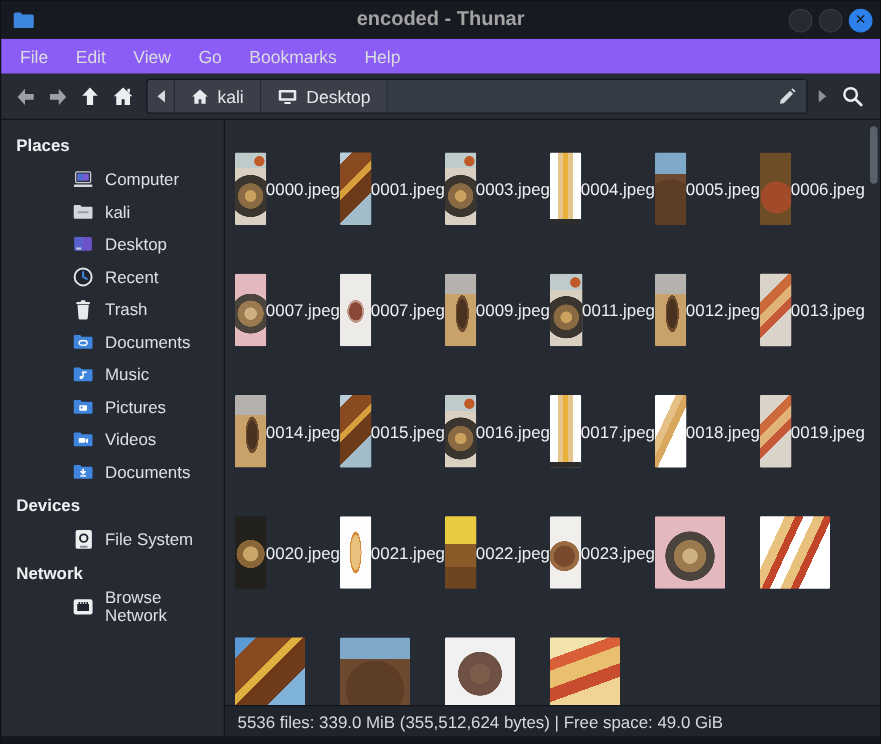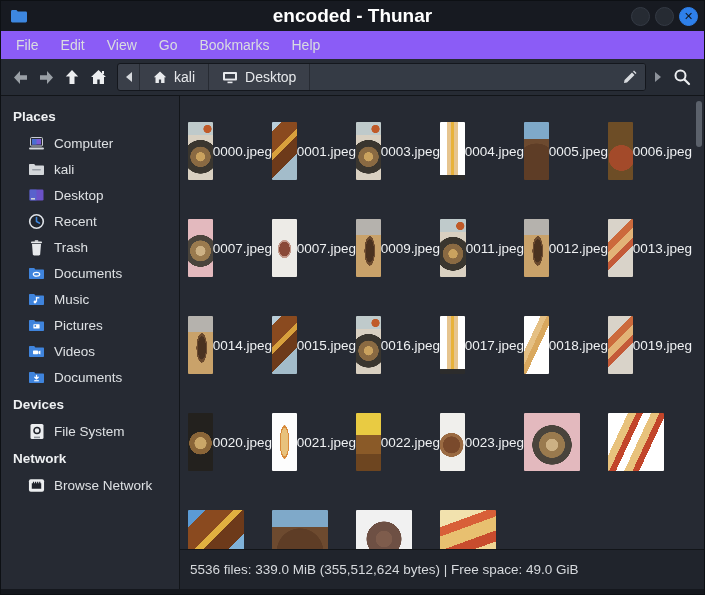--- a/index.html
+++ b/index.html
@@ -9,21 +9,21 @@
     background:#14171d;
     color:#e8eaed;
     font-size:13px;
     -webkit-font-smoothing:antialiased;
   }
   .window { width:705px; height:595px; display:flex; flex-direction:column; border:1px solid #0d1014; }
 
   
   .titlebar { height:30px; background:#171a21; display:flex; align-items:center; position:relative; flex:0 0 auto; }
   .titlebar .app-icon { width:18px; height:14px; margin-left:9px; }
-  .titlebar .title { position:absolute; left:0; right:0; text-align:center; font-weight:bold; font-size:19px; color:#ffffff; pointer-events:none; }
+  .titlebar .title { position:absolute; left:0; right:0; text-align:center; font-weight:bold; font-size:16px; color:#a3a3a3; pointer-events:none; }
   .win-controls { margin-left:auto; display:flex; gap:5px; padding-right:6px; z-index:2; }
   .win-btn { width:19px; height:19px; border-radius:50%; background:#262b33; border:1px solid #343a44; display:flex; align-items:center; justify-content:center; }
   .win-btn.close { background:#2e80ea; border-color:#2e80ea; color:#10151c; font-weight:bold; font-size:11px; line-height:1; }
 
   
   .menubar { height:28px; background:#8b5cf6; display:flex; align-items:center; padding-left:4px; flex:0 0 auto; }
   .menu-item { padding:4px 11px; color:#d9dce0; font-size:14px; border-radius:3px; }
 
   
   .toolbar { height:37px; background:#262b34; border-bottom:1px solid #121519; display:flex; align-items:center; padding:0 8px 0 6px; flex:0 0 auto; }
@@ -33,33 +33,33 @@
   .crumb { display:flex; align-items:center; gap:7px; padding:0 13px; font-size:14px; color:#e6e8eb; border-right:1px solid #272b33; background:#3a3f49; }
   .crumb.active { background:#20242c; font-weight:bold; color:#f2f3f5; border-right:none; }
   .path-entry { flex:1 1 auto; background:#353b45; display:flex; align-items:center; justify-content:flex-end; padding-right:8px; }
   .after-crumbs { width:16px; height:26px; display:flex; align-items:center; justify-content:center; margin-left:4px; flex:0 0 auto; }
   .search-btn { width:28px; height:26px; display:flex; align-items:center; justify-content:center; margin-left:2px; flex:0 0 auto; }
 
   
   .content { flex:1 1 auto; display:flex; min-height:0; }
   .sidebar { width:179px; flex:0 0 auto; background:#262a33; border-right:1px solid #121519; padding-top:6px; overflow:hidden; }
   .side-header { font-weight:bold; color:#eef0f2; font-size:13.5px; padding:7px 12px 6px 12px; }
-  .side-item { display:flex; align-items:center; gap:9px; height:26px; padding-left:27px; color:#dde0e3; font-size:13.5px; }
+  .side-item { display:flex; align-items:center; gap:9px; height:26px; padding-left:27px; color:#dde0e3; font-size:13.5px;margin-left:30px; }
   .side-item .ico { width:17px; height:17px; flex:0 0 auto; display:flex; align-items:center; justify-content:center; }
 
   .right-col { flex:1 1 auto; display:flex; flex-direction:column; min-width:0; }
   .filearea { position:relative; flex:1 1 auto; background:#262a33; overflow:hidden; }
   .grid { display:grid; grid-template-columns:repeat(6,84px); padding:4px 0 0 8px; }
   .cell { width:84px; height:97px; display:flex; flex-direction:row; align-items:center; }
   .thumb { width:56px; height:58px; margin-top:4px; border-radius:1px; }
   .fname { margin-top:5px; font-size:13.5px; color:#eef0f2; white-space:nowrap; }
   .vscroll { position:absolute; top:5px; right:2px; width:6px; height:46px; background:#5b616b; border-radius:3px; }
 
   
-  .statusbar { height:40px; flex:0 0 auto; background:#20242c; border-top:1px solid #121519; display:flex; align-items:center; padding-left:10px; font-size:13.5px; color:#d6d9dd; }
+  .statusbar { height:25px; flex:0 0 auto; background:#20242c; border-top:1px solid #121519; display:flex; align-items:center; padding-left:10px; font-size:13.5px; color:#d6d9dd; }
   .bottom-strip { height:5px; background:#14171d; flex:0 0 auto; }
 </style>
 </head>
 <body>
 
 <div class="window">
 
   <div class="titlebar">
     <span class="app-icon">
       <svg width="18" height="14" viewBox="0 0 18 14">

